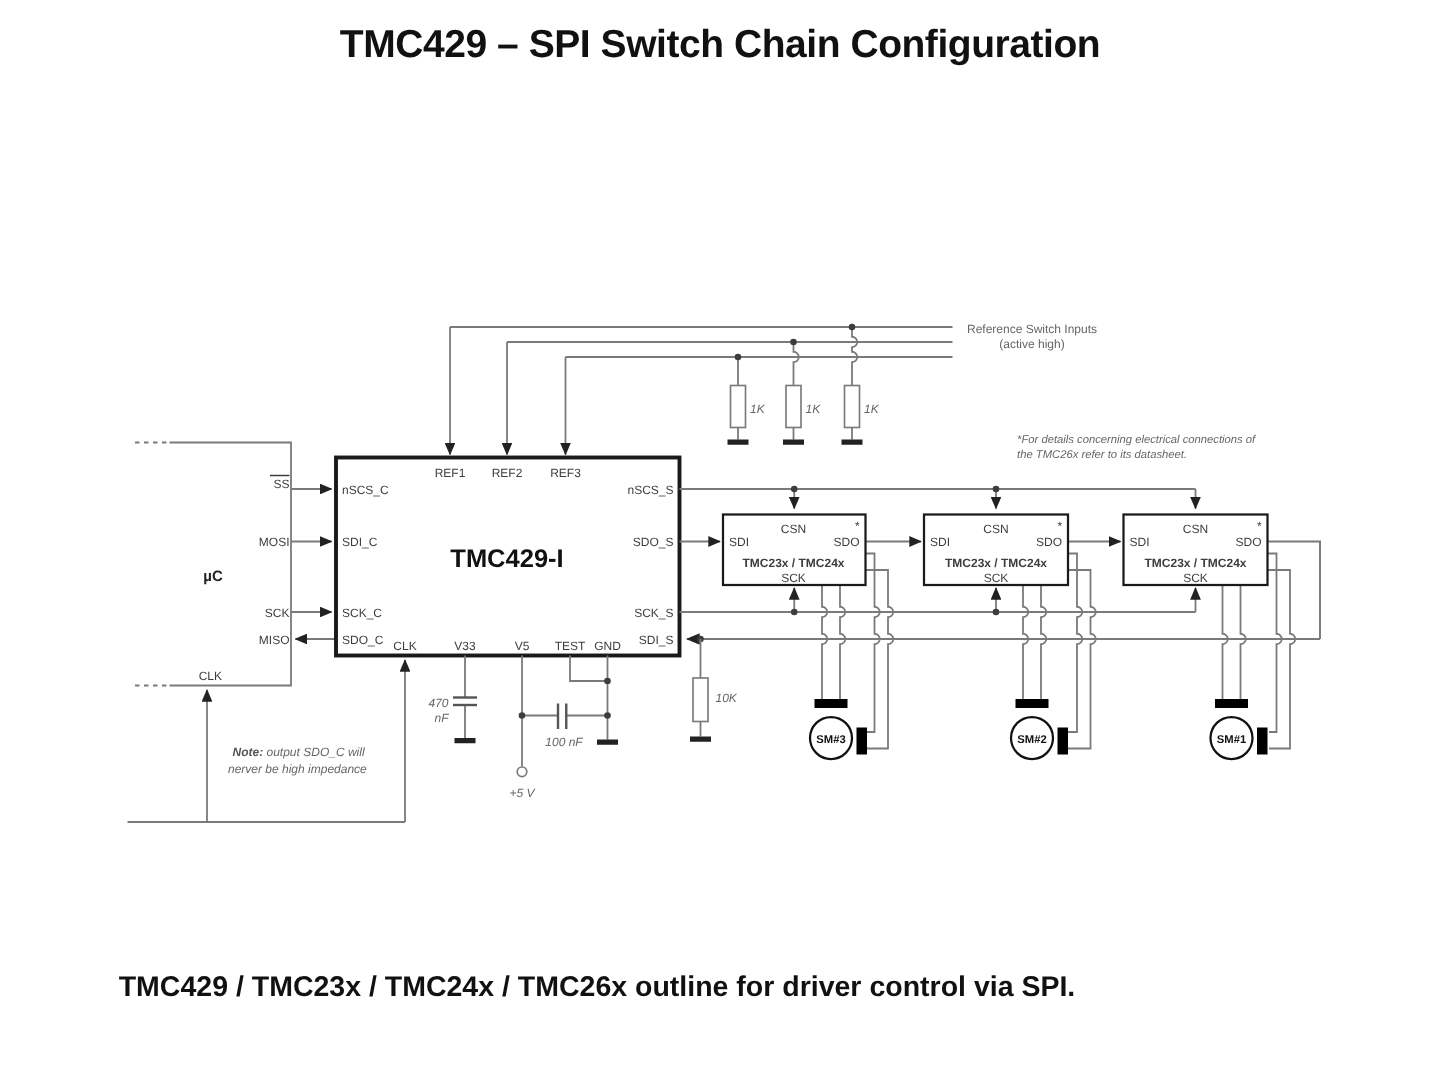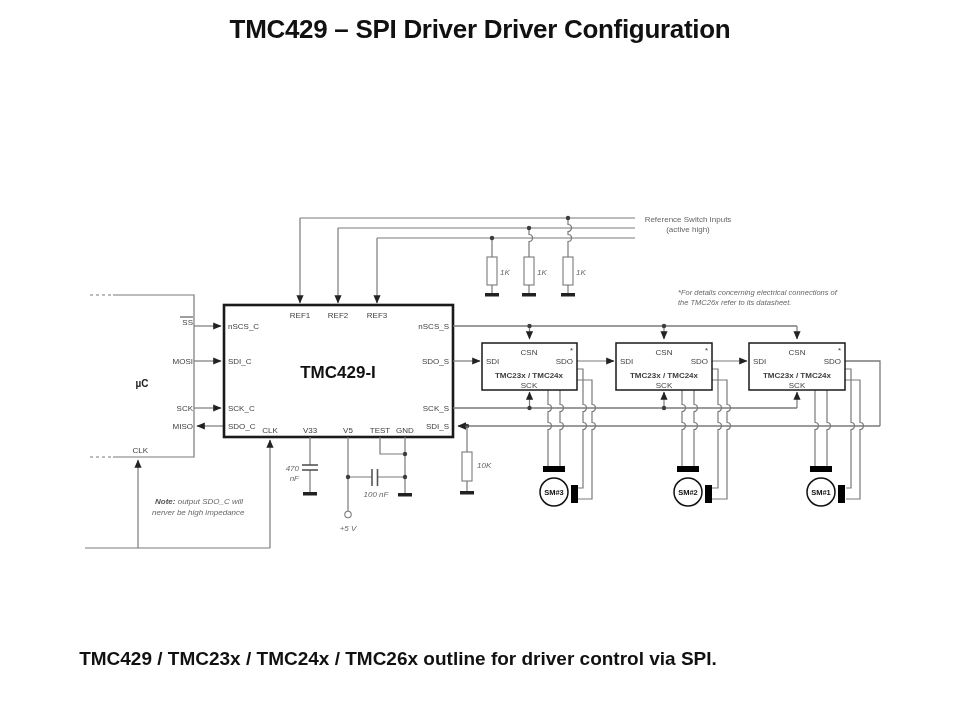--- a/index.html
+++ b/index.html
@@ -25,21 +25,21 @@
   .boxdrv{stroke:#1a1a1a;stroke-width:1.5;fill:#fff;}
   .comp{stroke:#7a7a7a;stroke-width:1.1;fill:#fff;}
   .plate{stroke:#555;stroke-width:1.6;fill:none;}
   .bar{fill:#222;}
   .mbar{fill:#000;}
   .dot{fill:#3d3d3d;}
 </style>
 </head>
 <body>
 
-<div class="page-title">TMC429 – SPI Driver Driver Configuration</div>
+<div class="page-title">TMC429 – SPI Switch Chain Configuration</div>
 
 <svg width="960" height="720" viewBox="0 0 960 720">
   <defs>
     <marker id="arr" markerWidth="7" markerHeight="6" refX="6.5" refY="3" orient="auto">
       <path d="M0,0 L7,3 L0,6 Z" fill="#222"></path>
     </marker>
   </defs>
 
   <g>
     <path class="wire" d="M90,295 H113" stroke-dasharray="3,3"></path>

